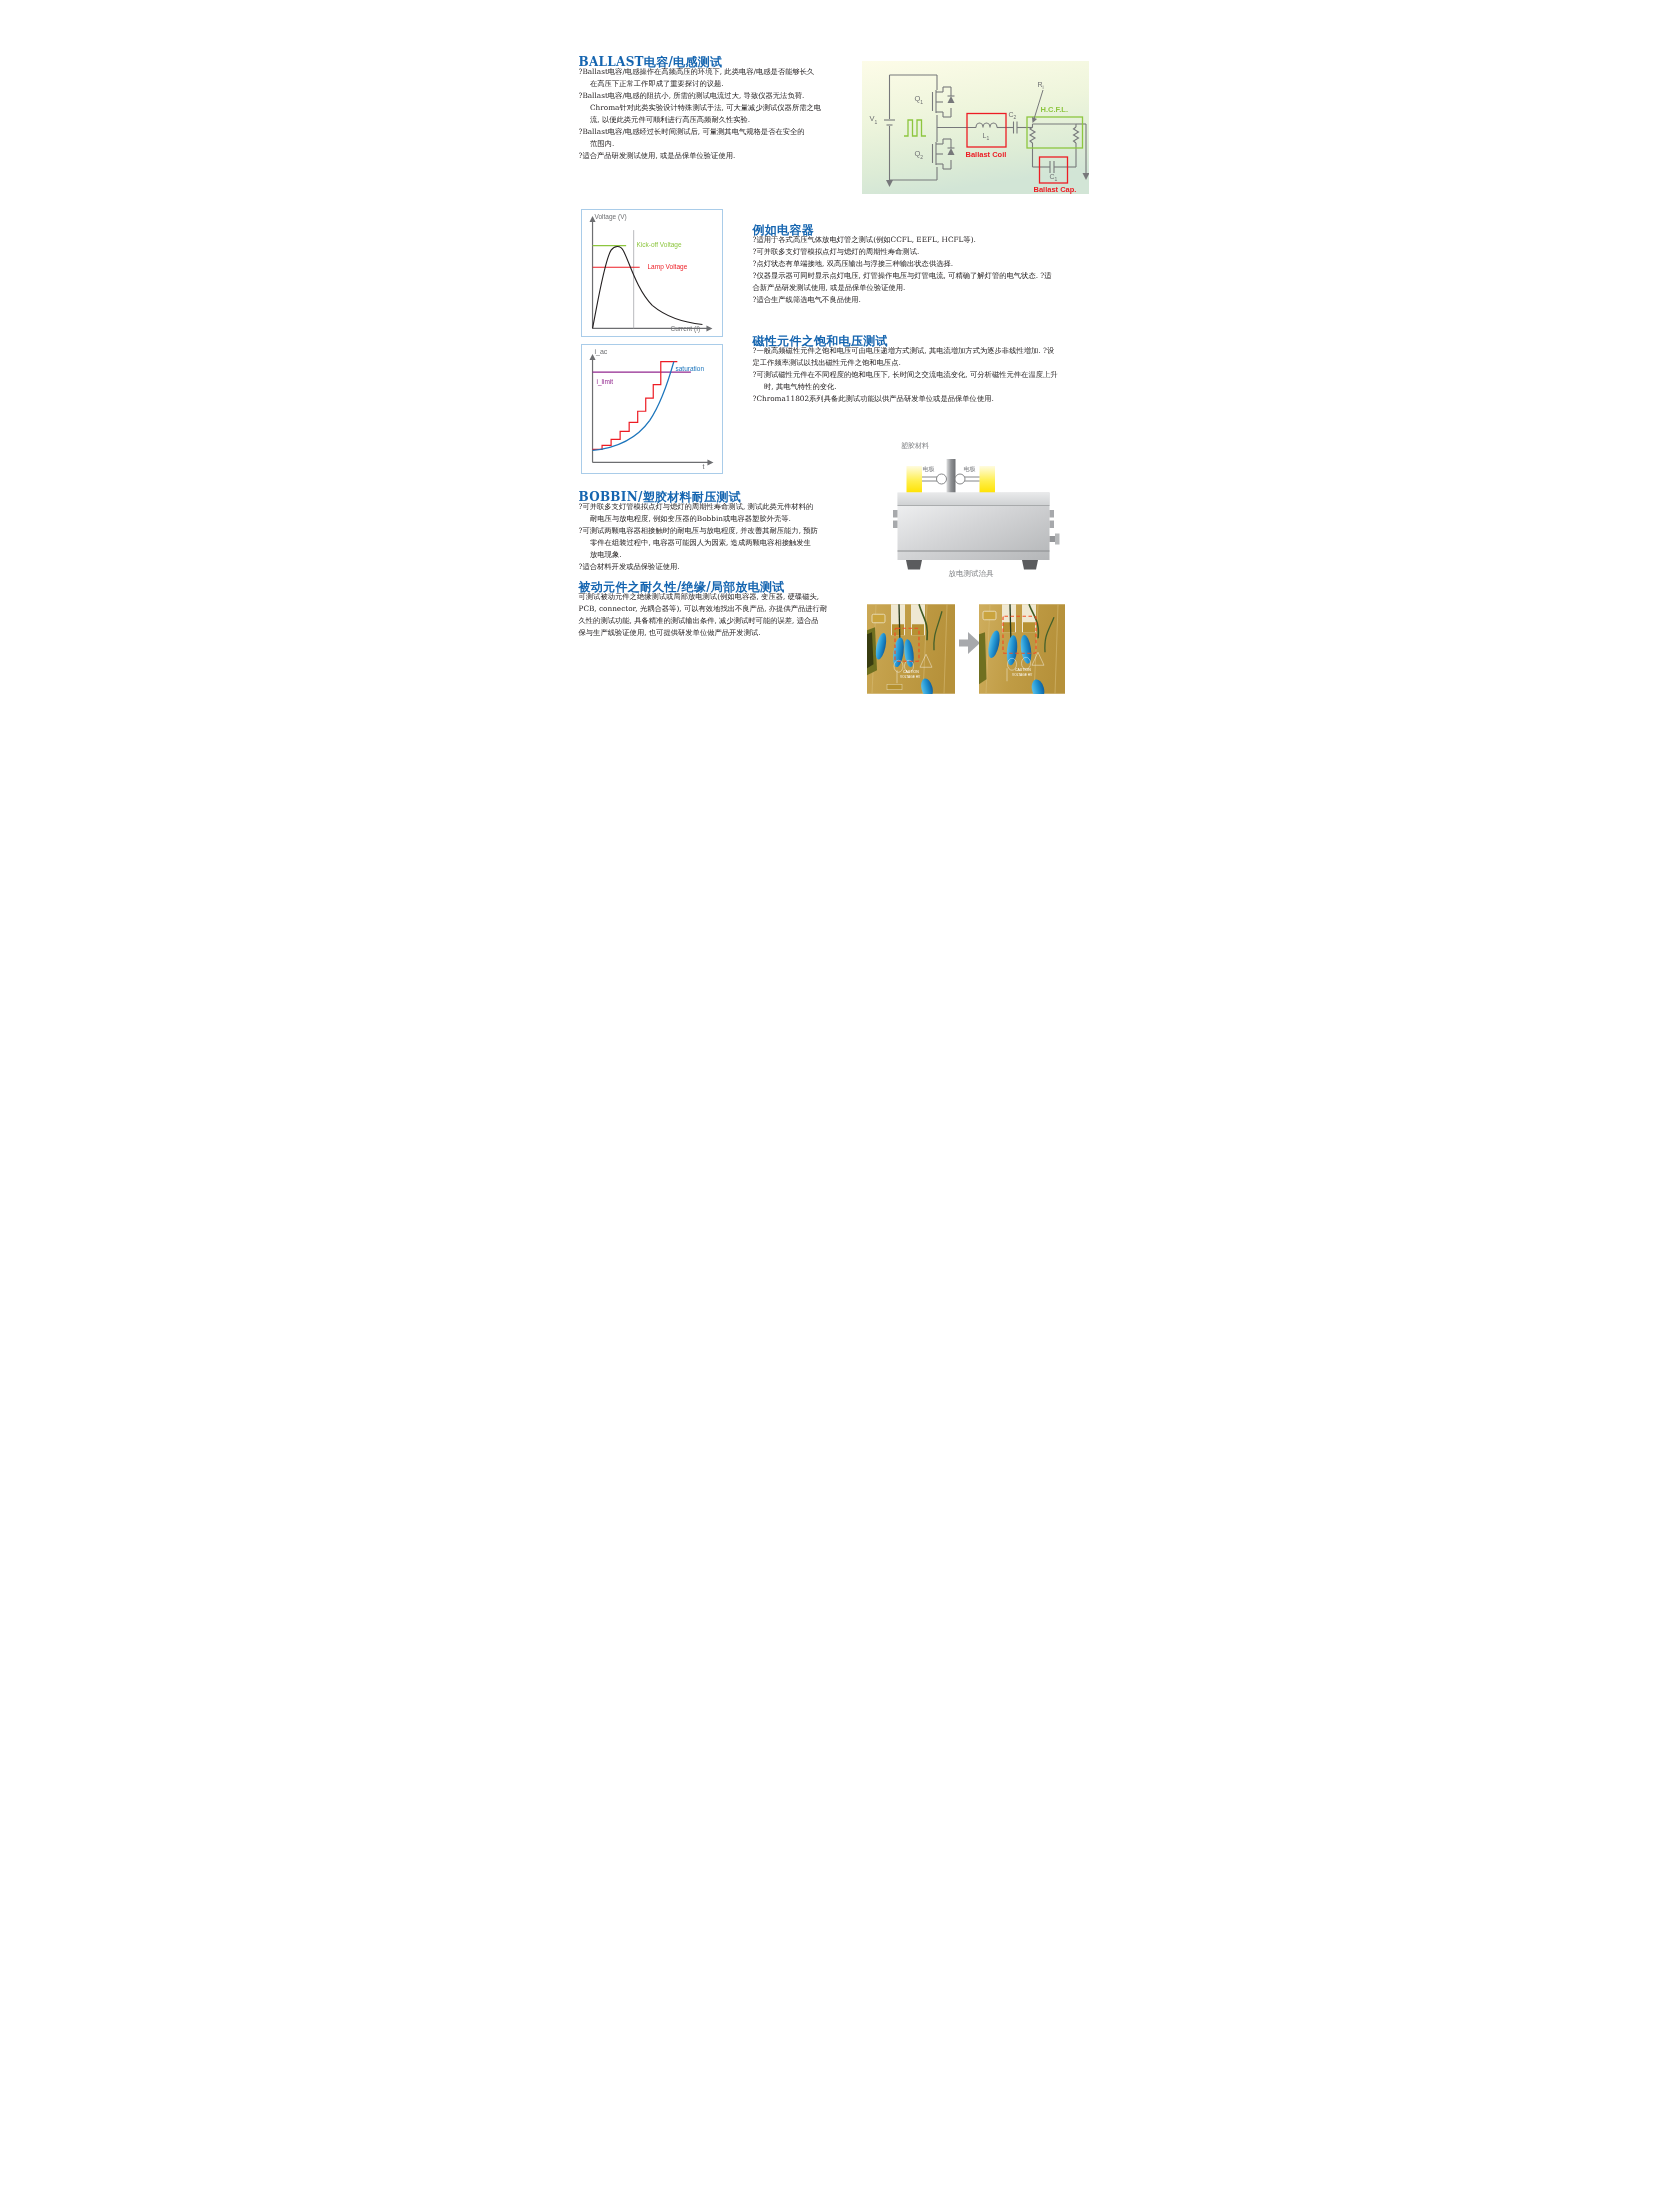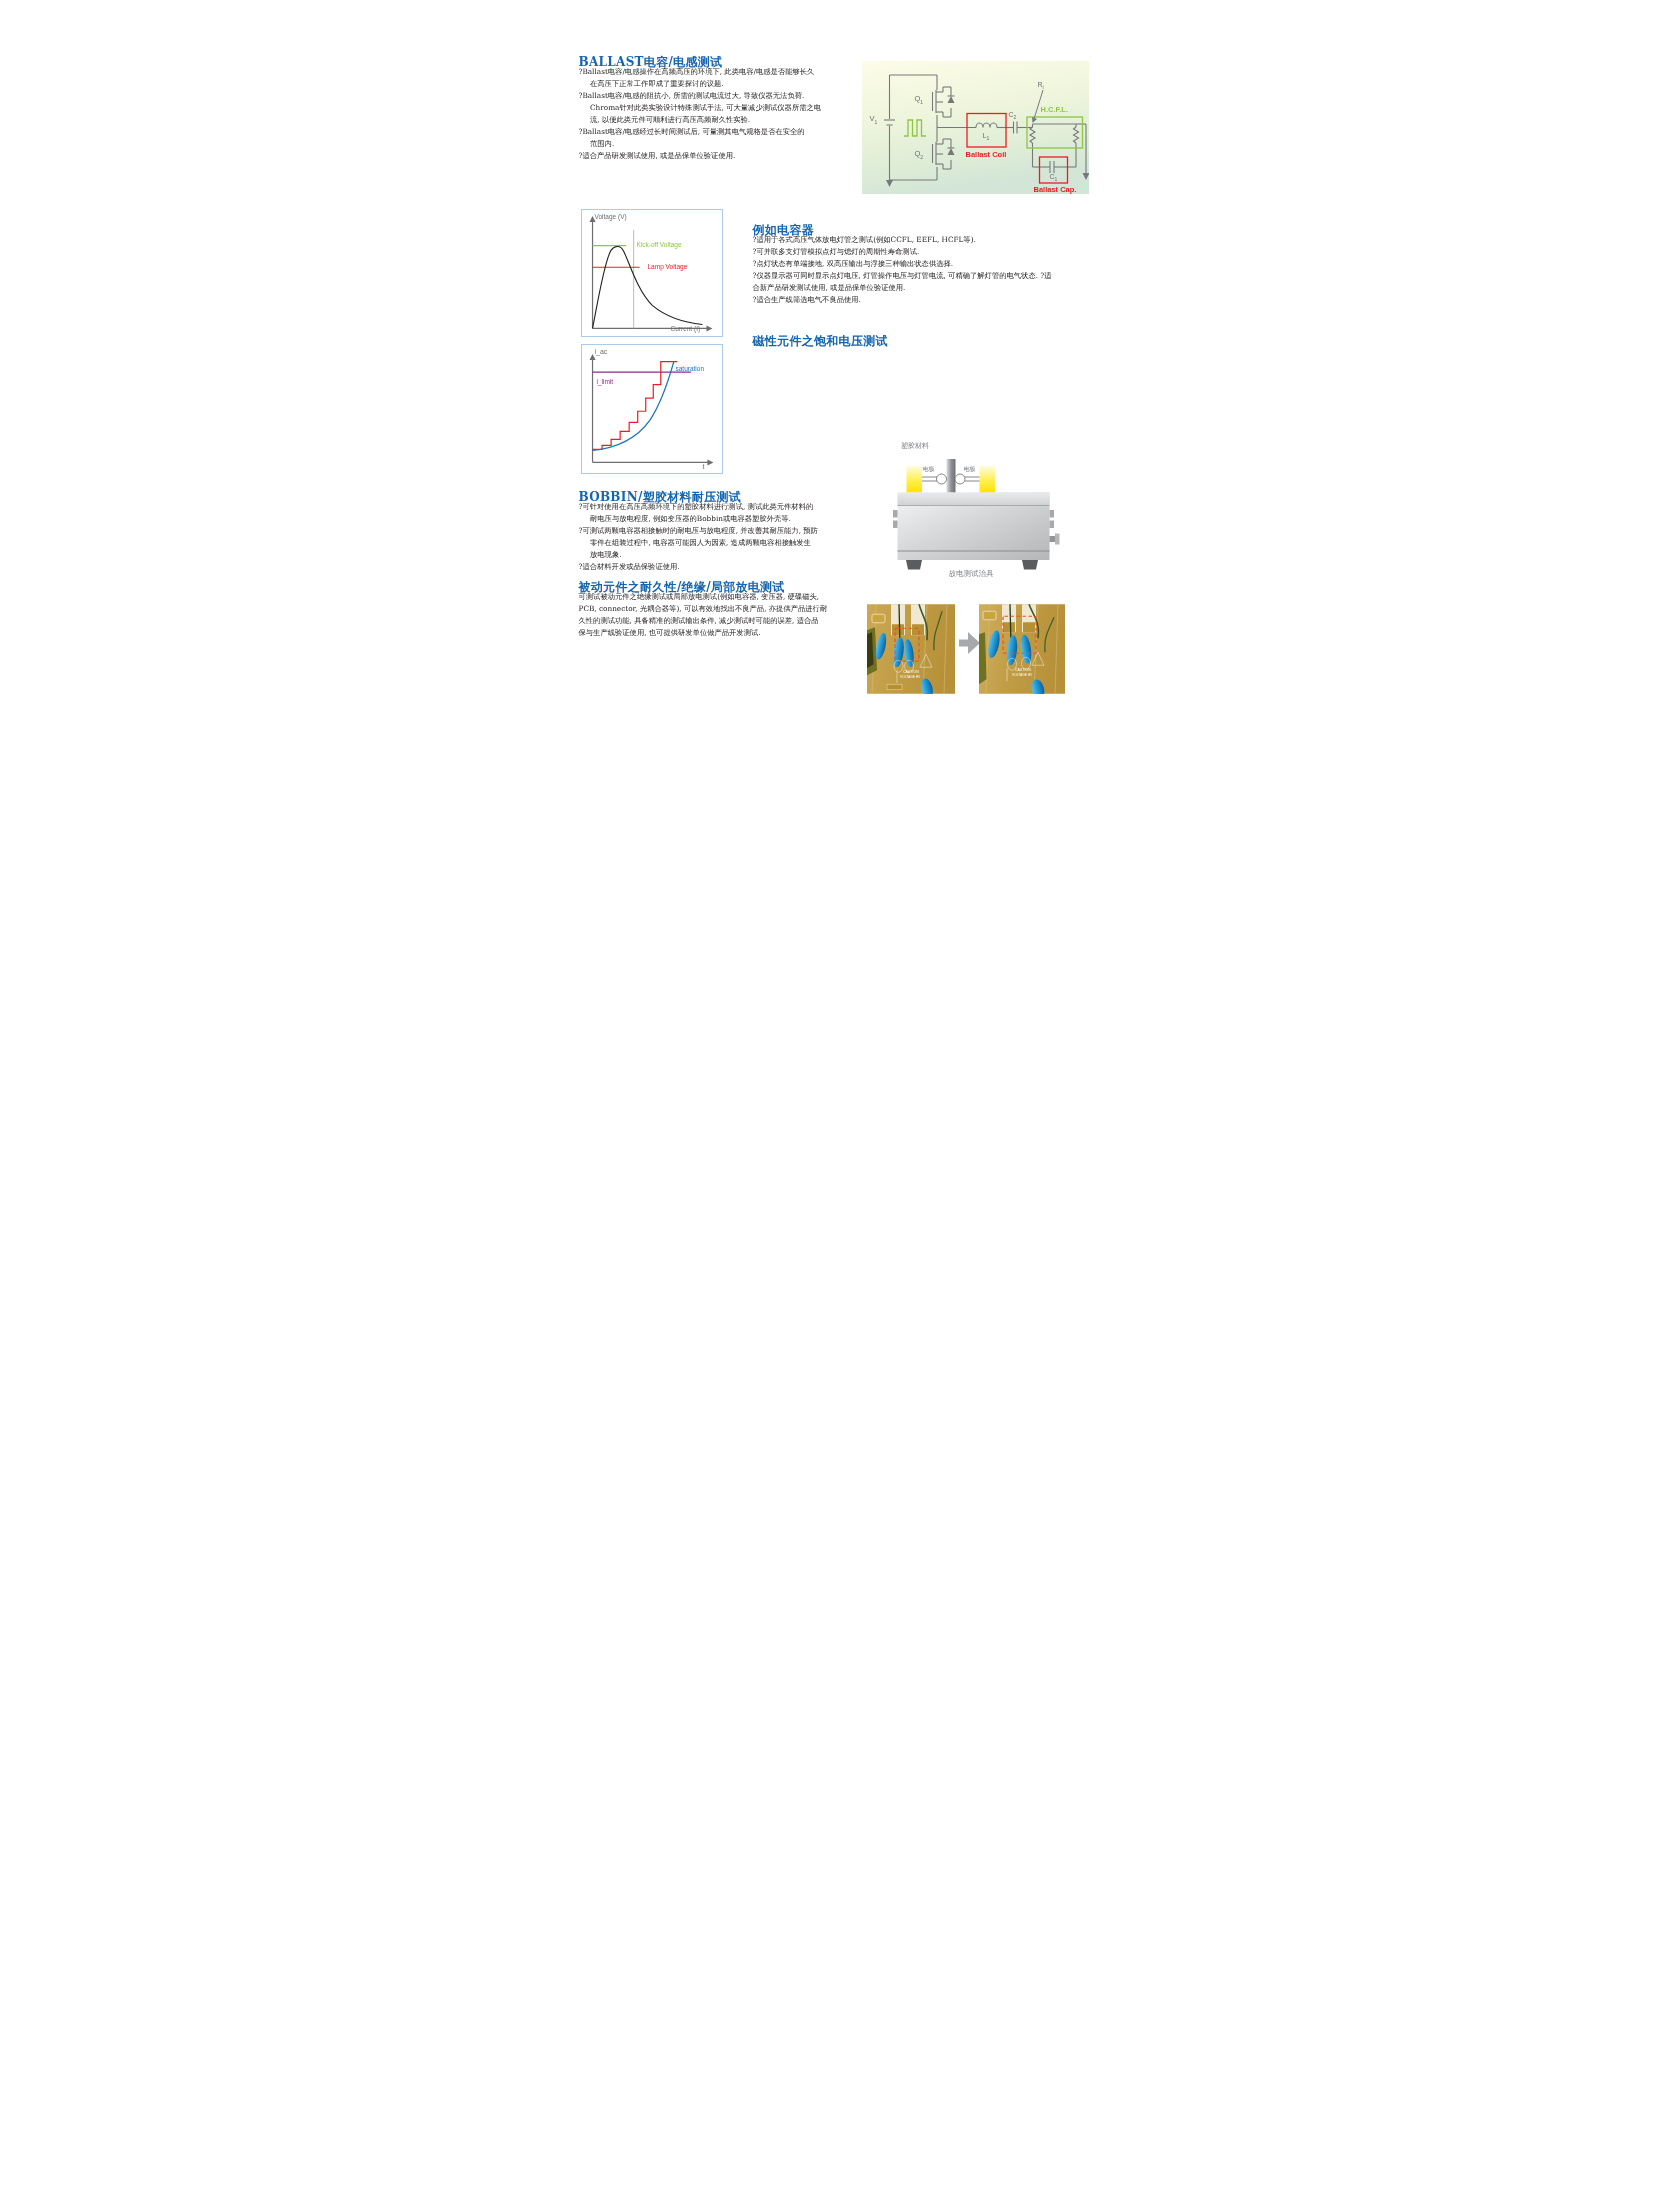--- a/index.html
+++ b/index.html
@@ -177,20 +177,27 @@
   <div class="abs bodytext" style="left:217px;top:234px;width:345px;">
       <div class="tline">?适用于各式高压气体放电灯管之测试(例如CCFL, EEFL, HCFL等).</div>
       <div class="tline">?可并联多支灯管模拟点灯与熄灯的周期性寿命测试.</div>
       <div class="tline">?点灯状态有单端接地, 双高压输出与浮接三种输出状态供选择.</div>
       <div class="tline">?仪器显示器可同时显示点灯电压, 灯管操作电压与灯管电流, 可精确了解灯管的电气状态. ?适</div>
       <div class="tline">合新产品研发测试使用, 或是品保单位验证使用.</div>
       <div class="tline">?适合生产线筛选电气不良品使用.</div>
     </div>
 
   <div class="abs heading" style="left:217px;top:333px;">磁性元件之饱和电压测试</div>
+  <div class="abs bodytext" style="left:217px;top:345px;width:345px;">
+      <div class="tline">?一般高频磁性元件之饱和电压可由电压递增方式测试, 其电流增加方式为逐步非线性增加. ?设</div>
+      <div class="tline">定工作频率测试以找出磁性元件之饱和电压点.</div>
+      <div class="tline">?可测试磁性元件在不同程度的饱和电压下, 长时间之交流电流变化, 可分析磁性元件在温度上升</div>
+      <div class="tline ind">时, 其电气特性的变化.</div>
+      <div class="tline">?Chroma11802系列具备此测试功能以供产品研发单位或是品保单位使用.</div>
+    </div>
 
   <div class="abs chartpanel" style="left:45px;top:344px;width:140px;height:128px;">
     <svg width="140" height="128" viewBox="0 0 279 255">
 
       <line x1="21" y1="26" x2="21" y2="234" stroke="#6d6e71" stroke-width="2.4"></line>
       <line x1="21" y1="234" x2="254" y2="234" stroke="#6d6e71" stroke-width="2.4"></line>
       <polygon points="21,18 15,30 27,30" fill="#6d6e71"></polygon>
       <polygon points="262,234 250,228 250,240" fill="#6d6e71"></polygon>
 
       <line x1="21" y1="54" x2="217" y2="54" stroke="#92278f" stroke-width="2.2"></line>
@@ -200,21 +207,21 @@
       <path d="M21,210 C60,206 105,192 135,150 C158,116 172,72 183,33" fill="none" stroke="#1c75bc" stroke-width="2.6"></path>
     </svg>
     <div class="abs chartlabel" style="left:13px;top:3px;font-size:7px;">i_ac</div>
     <div class="abs chartlabel" style="left:121px;top:118px;font-size:7px;">t</div>
     <div class="abs chartlabel lab-purple" style="left:15px;top:33px;">i_limit</div>
     <div class="abs chartlabel lab-blue" style="left:94px;top:20px;">saturation</div>
   </div>
 
   <div class="abs heading" style="left:43px;top:489px;">BOBBIN/塑胶材料耐压测试</div>
   <div class="abs bodytext" style="left:43px;top:501px;width:285px;">
-      <div class="tline">?可针对使用在高压高频环境下的塑胶材料进行测试, 测试此类元件材料的</div>
+      <div class="tline">?可并联多支灯管模拟点灯与熄灯的周期性寿命测试, 测试此类元件材料的</div>
       <div class="tline ind">耐电压与放电程度, 例如变压器的Bobbin或电容器塑胶外壳等.</div>
       <div class="tline">?可测试两颗电容器相接触时的耐电压与放电程度, 并改善其耐压能力, 预防</div>
       <div class="tline ind">零件在组装过程中, 电容器可能因人为因素, 造成两颗电容相接触发生</div>
       <div class="tline ind">放电现象.</div>
       <div class="tline">?适合材料开发或品保验证使用.</div>
     </div>
 
   <div class="abs heading" style="left:43px;top:579px;">被动元件之耐久性/绝缘/局部放电测试</div>
   <div class="abs bodytext" style="left:43px;top:591px;width:285px;">
       <div class="tline">可测试被动元件之绝缘测试或局部放电测试(例如电容器, 变压器, 硬碟磁头,</div>

